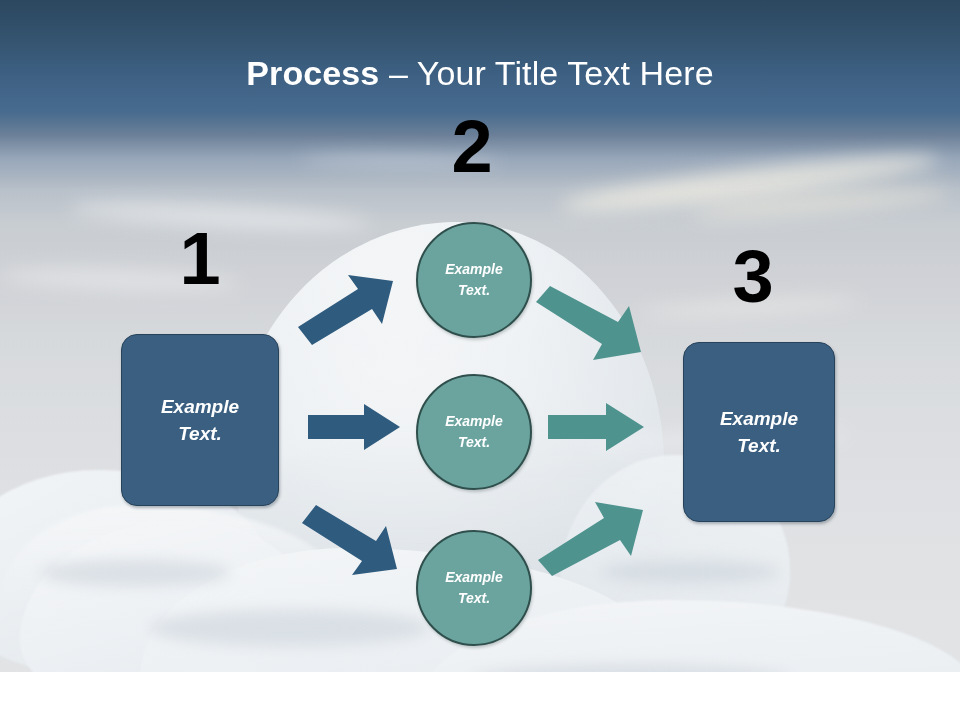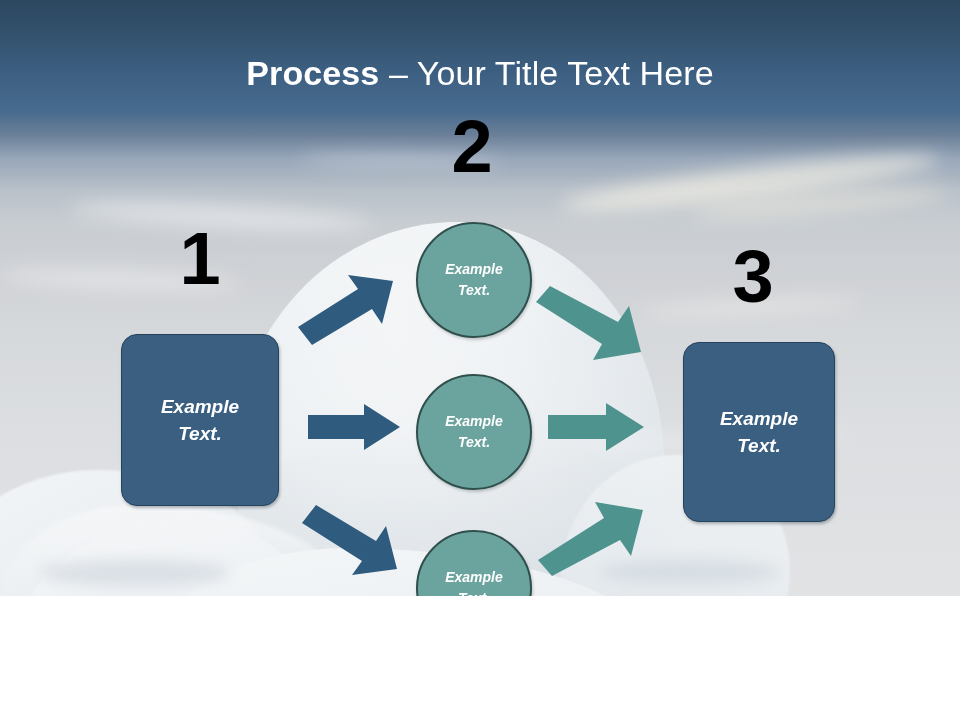--- a/index.html
+++ b/index.html
@@ -8,21 +8,21 @@
     padding: 0;
     background: #ffffff;
   }
   body {
     font-family: "Liberation Sans", sans-serif;
   }
 
   #slide {
     position: relative;
     width: 960px;
-    height: 596px;
+    height: 672px;
     overflow: hidden;
     background: #0f766e;
   }
 
   
   .bg-layer {
     position: absolute;
     left: 0; top: 0;
     width: 960px; height: 720px;
     overflow: hidden;

